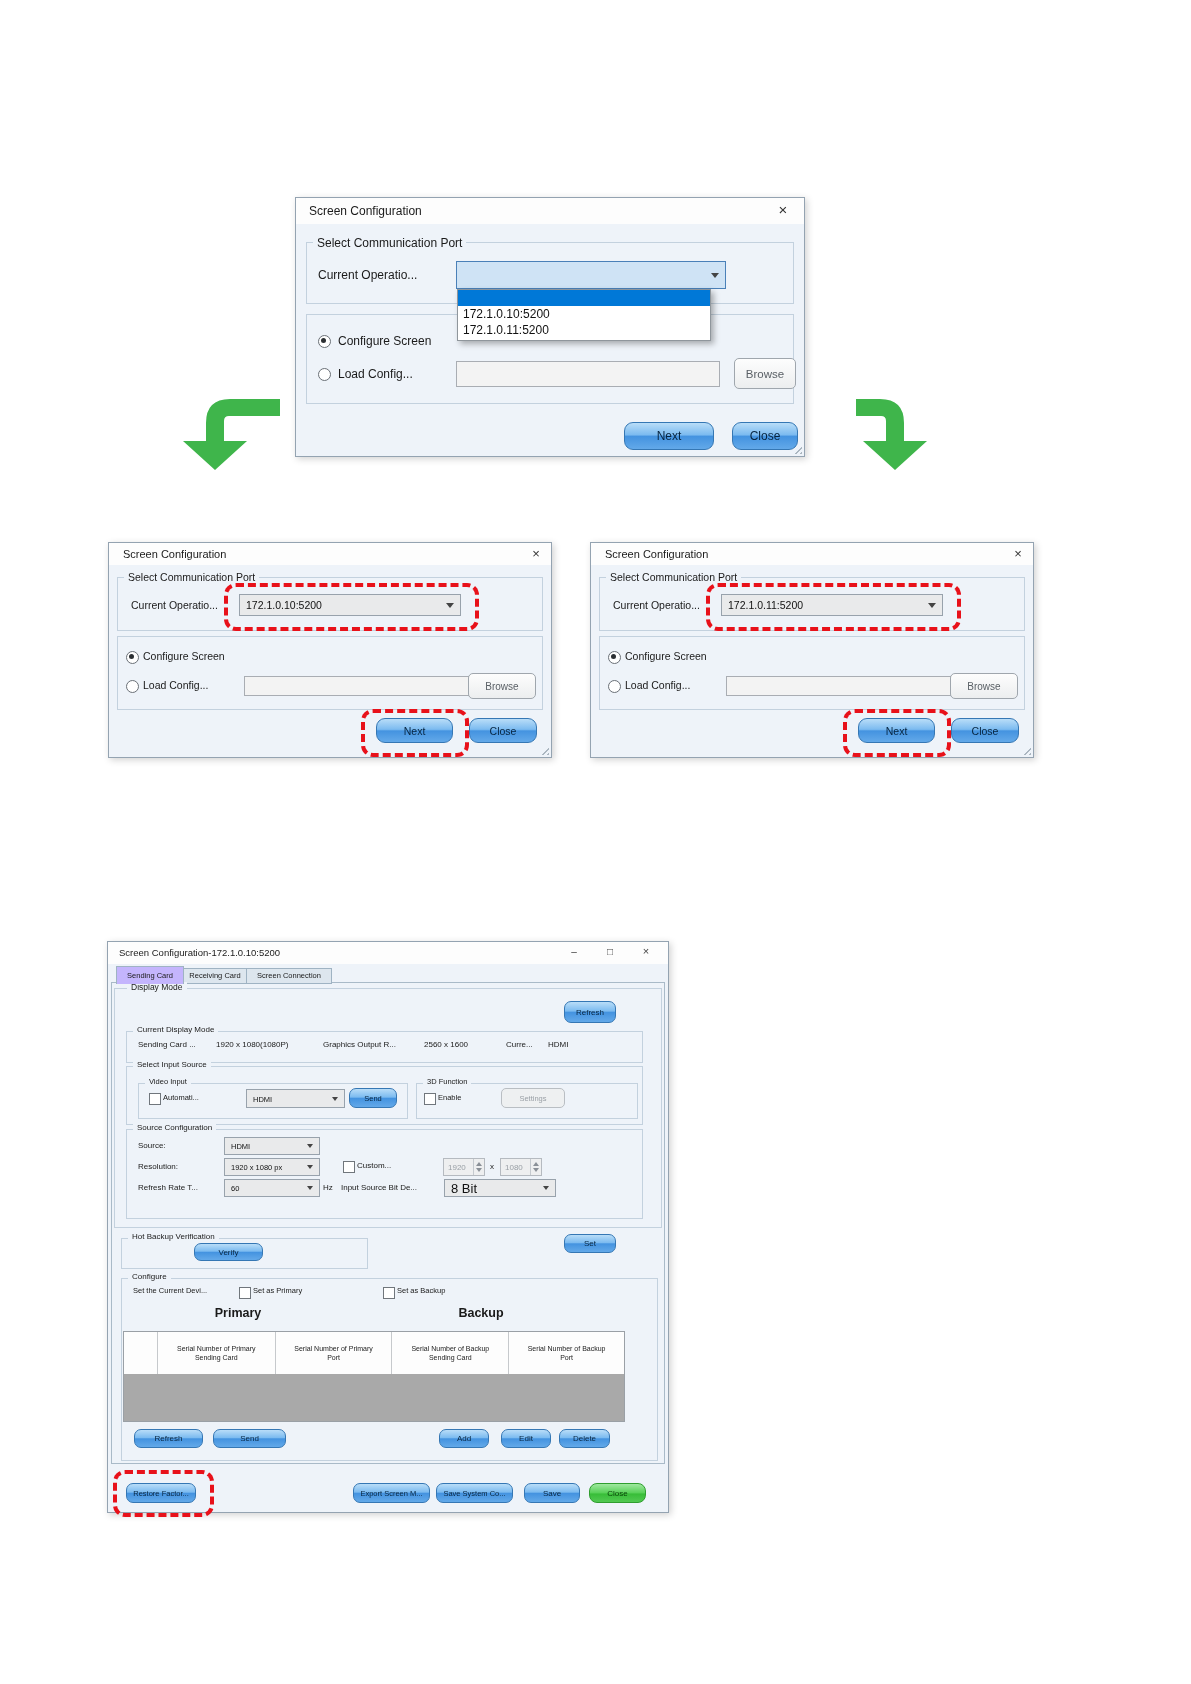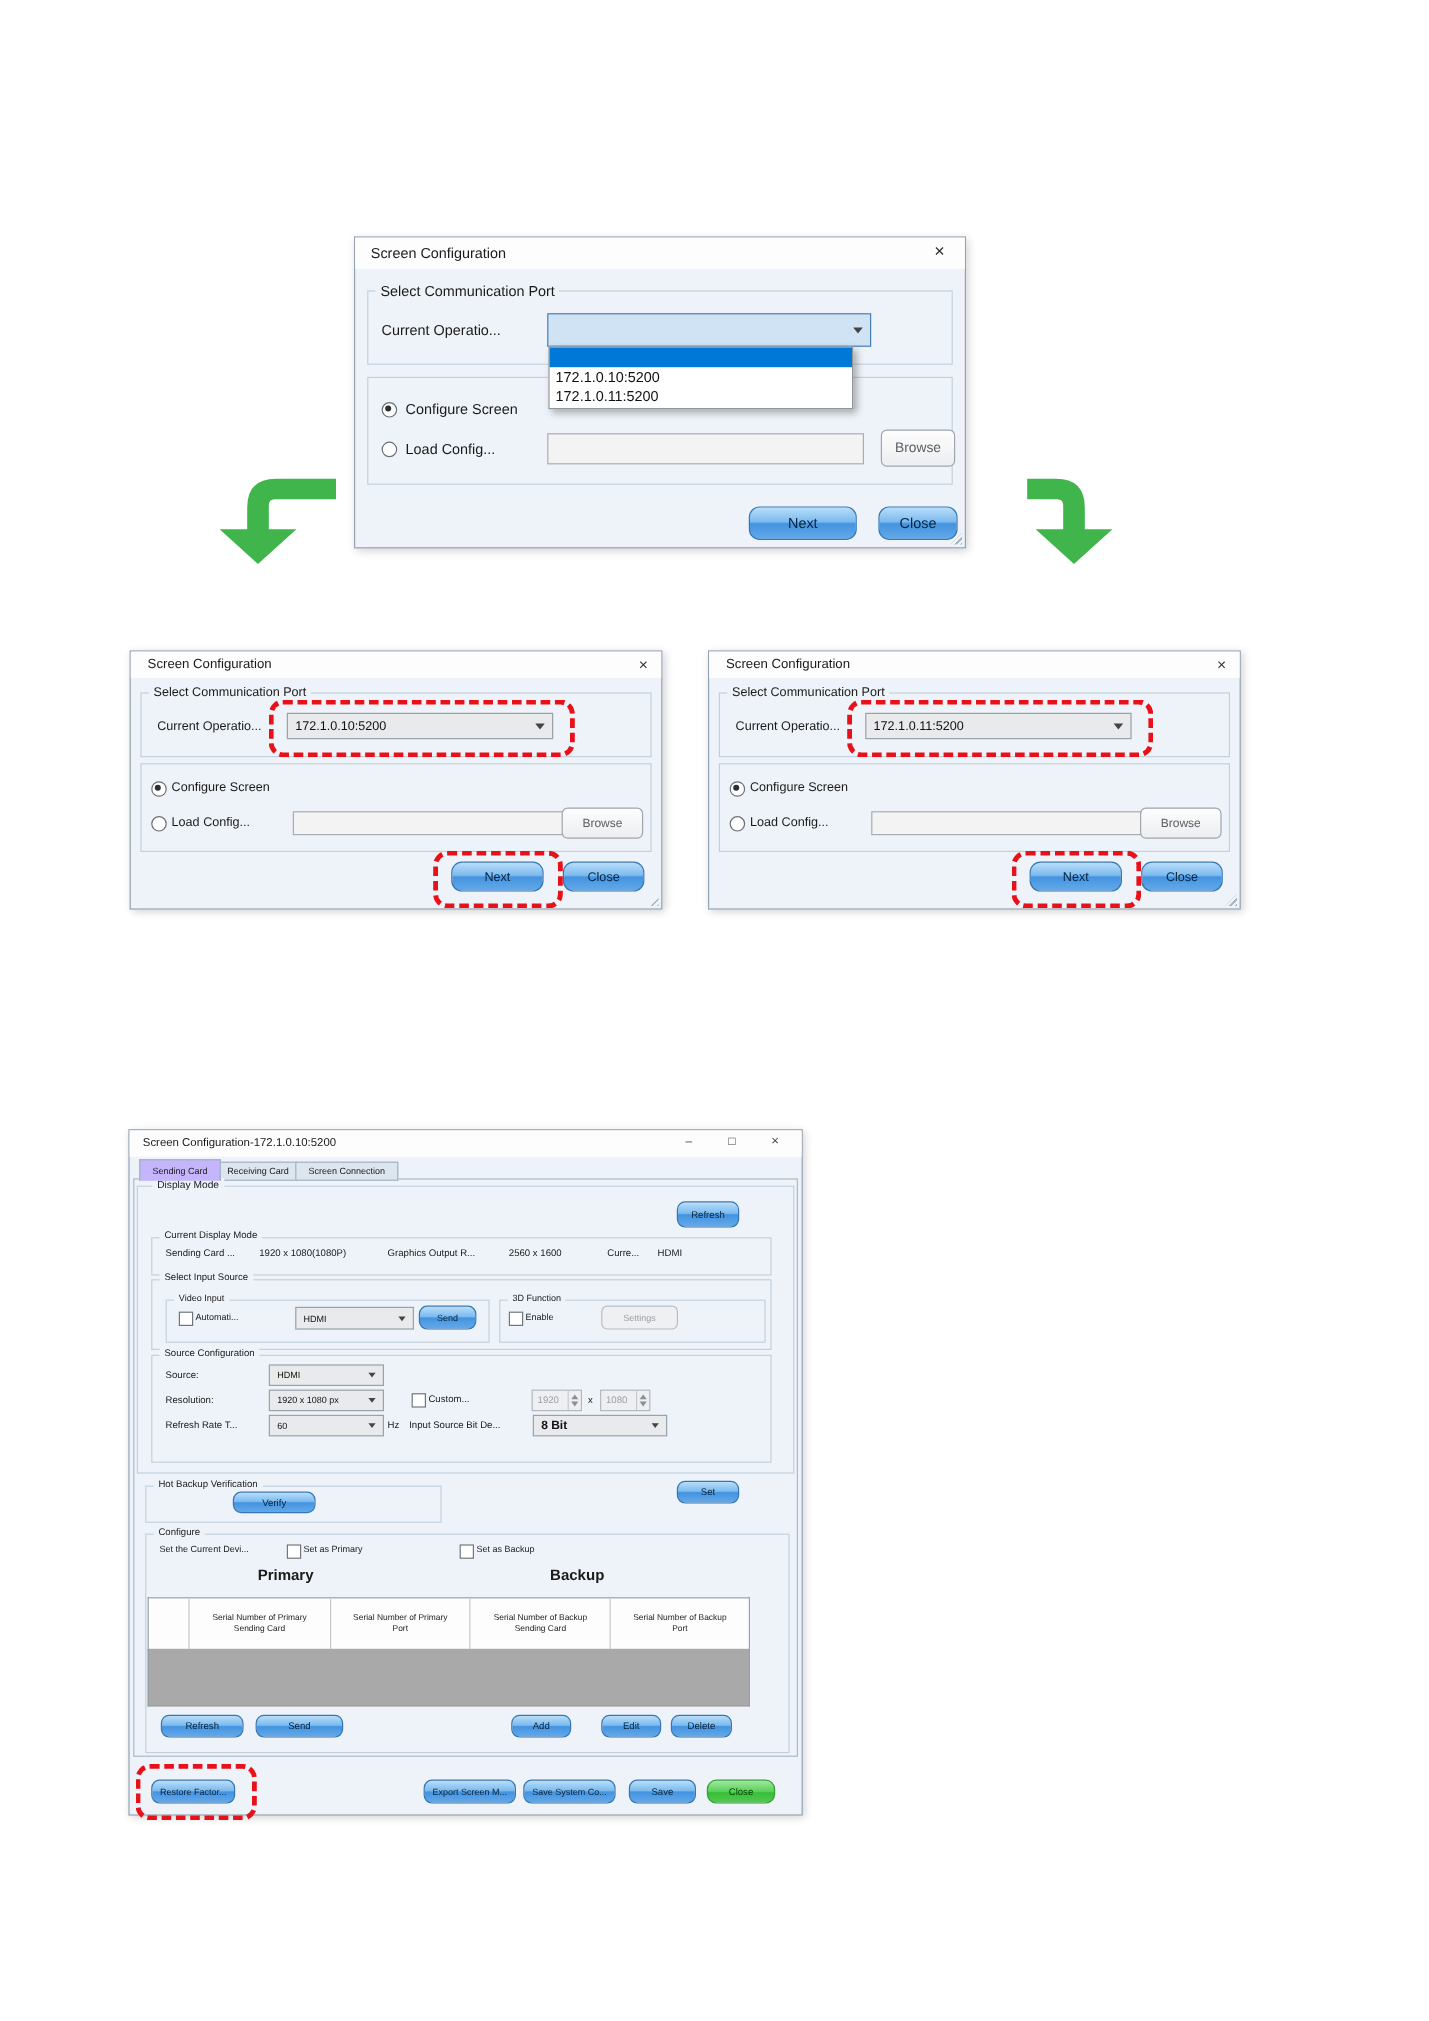--- a/index.html
+++ b/index.html
@@ -234,21 +234,21 @@
         </span>
     </div>
     <div class="lbl" style="left:30px;top:241px;">Refresh Rate T...</div>
     <div class="combo" style="left:116px;top:237px;width:94px;height:16px;">
       <span class="cval" style="font-size:7.5px;">60</span>
       <span class="chev" style="border-left-width:3px;border-right-width:3px;border-top-width:4px;"></span>
     </div>
     <div class="lbl" style="left:215px;top:241px;">Hz</div>
     <div class="lbl" style="left:233px;top:241px;">Input Source Bit De...</div>
     <div class="combo" style="left:336px;top:237px;width:110px;height:16px;">
-      <span class="cval" style="font-size:10px;font-weight:bold;">8 Bit</span>
+      <span class="cval" style="font-size:13px;">8 Bit</span>
       <span class="chev" style="border-left-width:3px;border-right-width:3px;border-top-width:4px;"></span>
     </div>
     <div class="btn blue" style="left:456px;top:255px;width:50px;height:17px;font-size:8px;border-radius:7px;margin-top:37px;">Set</div>
 
     <div class="grp" style="left:13px;top:296px;width:245px;height:29px;">
       <div class="glabel" style="font-size:8px;">Hot Backup Verification</div>
     </div>
     <div class="btn blue" style="left:86px;top:301px;width:67px;height:16px;font-size:8px;border-radius:7px;">Verify</div>
 
     <div class="grp" style="left:13px;top:336px;width:535px;height:181px;">
@@ -267,21 +267,21 @@
       <div class="thc" style="width:33px;"></div>
       <div class="thc" style="width:118px;padding:0 8px;box-sizing:border-box;">Serial Number of Primary Sending Card</div>
       <div class="thc" style="width:117px;padding:0 14px;box-sizing:border-box;">Serial Number of Primary Port</div>
       <div class="thc" style="width:117px;padding:0 8px;box-sizing:border-box;">Serial Number of Backup Sending Card</div>
       <div class="thc" style="width:115px;padding:0 14px;box-sizing:border-box;">Serial Number of Backup Port</div>
     </div>
     <div class="tbody" style="left:15px;top:432px;width:500px;height:47px;"></div>
 
     <div class="btn blue" style="left:26px;top:487px;width:67px;height:17px;font-size:8px;border-radius:7px;">Refresh</div>
     <div class="btn blue" style="left:105px;top:487px;width:71px;height:17px;font-size:8px;border-radius:7px;">Send</div>
-    <div class="btn blue" style="left:318px;top:487px;width:48px;height:17px;font-size:8px;border-radius:7px;">Add</div>
+    <div class="btn blue" style="left:331px;top:487px;width:48px;height:17px;font-size:8px;border-radius:7px;">Add</div>
     <div class="btn blue" style="left:393px;top:487px;width:48px;height:17px;font-size:8px;border-radius:7px;">Edit</div>
     <div class="btn blue" style="left:451px;top:487px;width:49px;height:17px;font-size:8px;border-radius:7px;">Delete</div>
 
     <div class="btn blue" style="left:18px;top:541px;width:68px;height:18px;font-size:7.5px;border-radius:7px;">Restore Factor...</div>
     <div class="btn blue" style="left:245px;top:541px;width:75px;height:18px;font-size:7.5px;border-radius:7px;">Export Screen M...</div>
     <div class="btn blue" style="left:328px;top:541px;width:75px;height:18px;font-size:7.5px;border-radius:7px;">Save System Co...</div>
     <div class="btn blue" style="left:416px;top:541px;width:54px;height:18px;font-size:8px;border-radius:7px;">Save</div>
     <div class="btn green" style="left:481px;top:541px;width:55px;height:18px;font-size:8px;">Close</div>
     <div class="reddash" style="left:5px;top:528px;width:93px;height:39px;"></div>
   </div>

